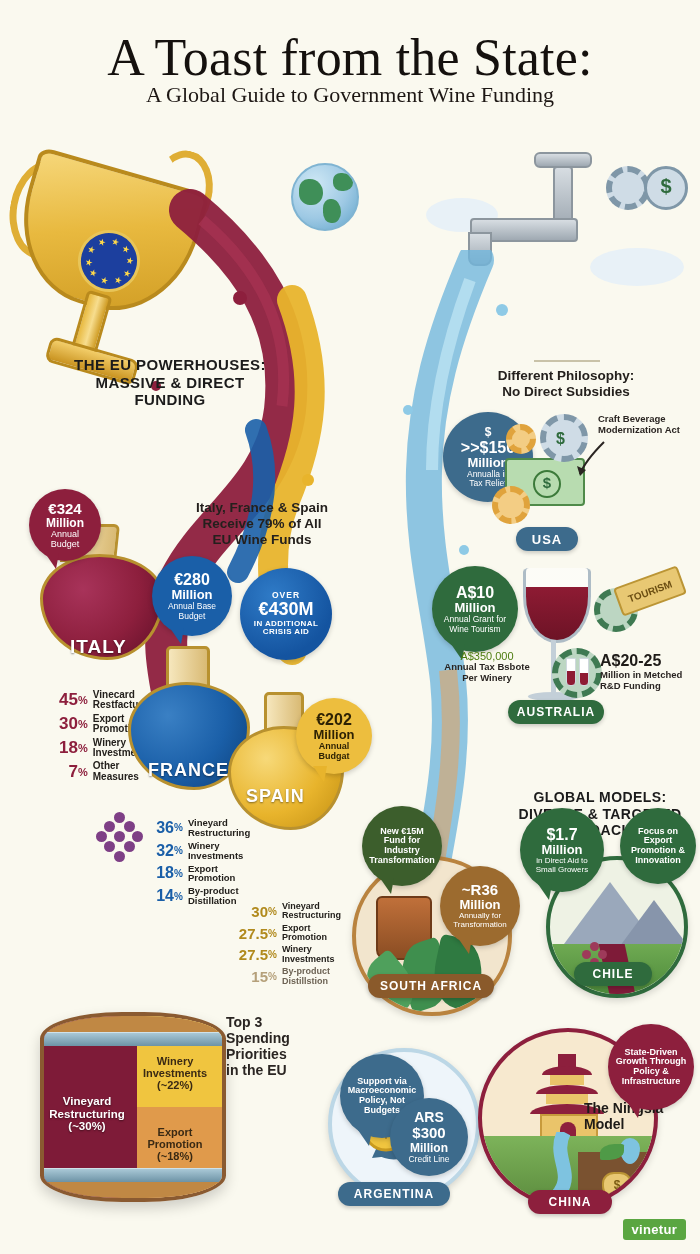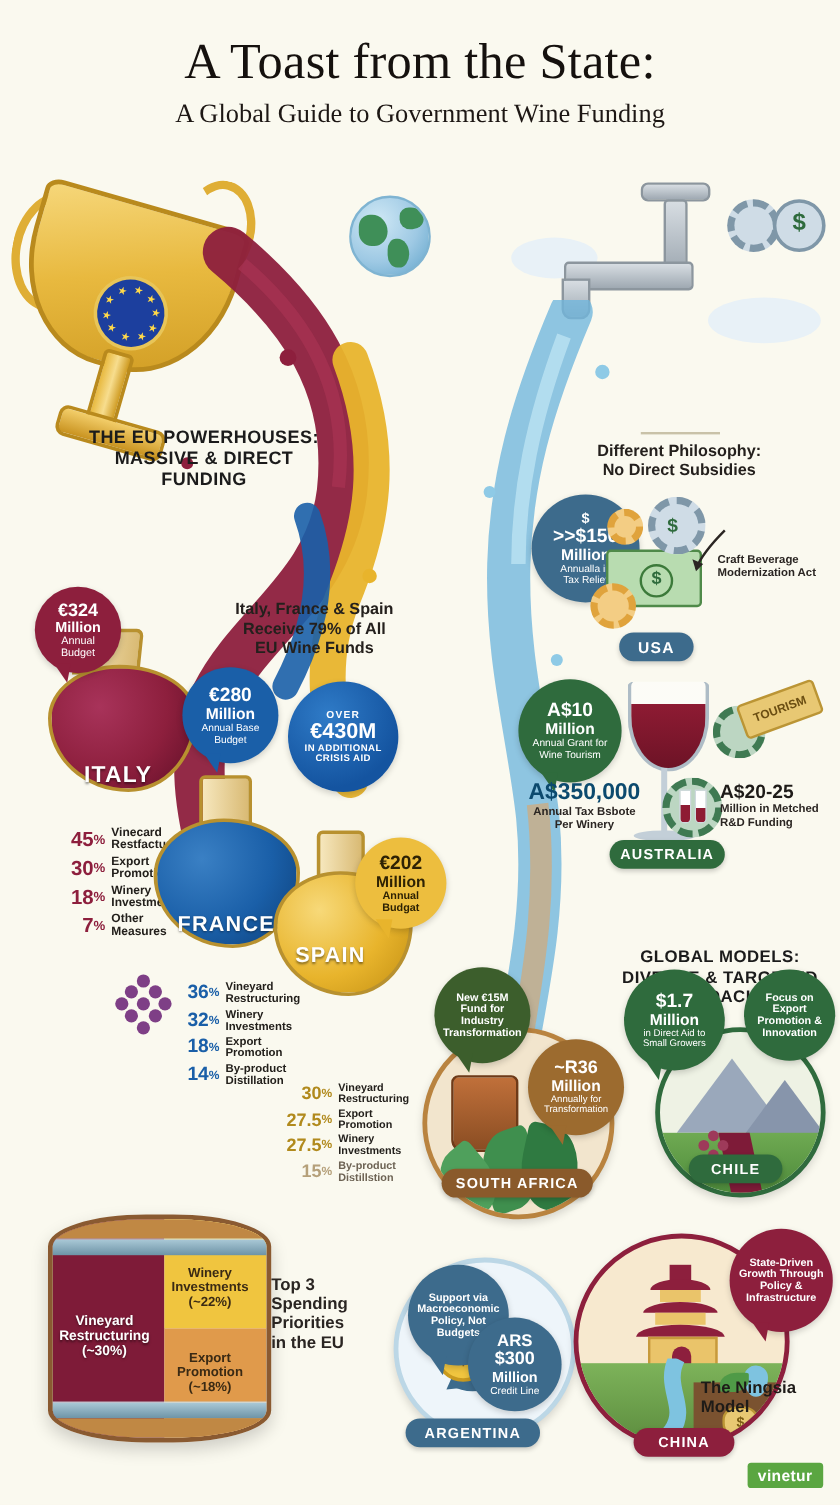--- a/index.html
+++ b/index.html
@@ -10,21 +10,21 @@
     overflow:hidden;
     position:relative;
   }
   #stage{position:relative;width:700px;height:1254px;overflow:hidden;background:#faf9ef;}
   .abs{position:absolute;}
 
   
   .title{
     position:absolute;left:0;right:0;top:28px;text-align:center;
     font-family:"Liberation Serif",serif;
-    font-size:42px;color:#15110e;letter-spacing:.2px;
+    font-size:52px;color:#15110e;letter-spacing:.2px;
   }
   .subtitle{
     position:absolute;left:0;right:0;top:82px;text-align:center;
     font-family:"Liberation Serif",serif;
     font-size:22px;color:#1d1714;
   }
 
   
   .sec-head{
     position:absolute;text-align:center;font-weight:bold;
@@ -146,21 +146,21 @@
     background:linear-gradient(180deg,rgba(255,255,255,.5) 0 26%,#8e1b33 26%,#6d1326 100%);
   }
   .wineglass-stem{position:absolute;left:551px;top:640px;width:5px;height:54px;background:#c3cfd8;}
   .wineglass-foot{position:absolute;left:528px;top:692px;width:52px;height:9px;border-radius:50%;background:#c3cfd8;}
 
   .tag{
     position:absolute;background:#e8c873;border:2px solid #bb9535;border-radius:4px;
     color:#6b4e12;font-weight:bold;display:flex;align-items:center;justify-content:center;
   }
 
-  .note{position:absolute;font-weight:bold;color:#2a2522;line-height:1.15;margin-top:48px;}
+  .note{position:absolute;font-weight:bold;color:#2a2522;line-height:1.15;}
 
   .logo{
     position:absolute;right:14px;bottom:14px;background:#5aa641;color:#fff;
     font-weight:bold;font-size:13px;padding:3px 9px;border-radius:3px;letter-spacing:.3px;
   }
   .grape{position:absolute;}
   .grape i{position:absolute;width:11px;height:11px;border-radius:50%;background:#7e3f86;}
 </style>
 </head>
 <body>
@@ -431,21 +431,21 @@
   </div>
 
   <div class="wineglass-bowl"></div>
   <div class="wineglass-stem"></div>
   <div class="wineglass-foot"></div>
 
   <div class="gear" style="left:594px;top:588px;width:44px;height:44px;border-color:#3f7a52;background:#bcd6c2;"></div>
   <div class="tag" style="left:616px;top:576px;width:64px;height:26px;font-size:10px;transform:rotate(-20deg);">TOURISM</div>
 
   <div class="abs" style="left:426px;top:650px;width:122px;text-align:center;">
-    <div style="font-weight:bold;font-size:19px;color:#0c4a6e;">A$350,000</div>
+    <div style="font-weight:normal;font-size:11px;color:#4d7c0f;">A$350,000</div>
     <div style="font-weight:bold;font-size:9.5px;color:#2a2522;white-space:pre-line;line-height:1.15;">Annual Tax Bsbote
 Per Winery</div>
   </div>
 
   <div class="gear" style="left:552px;top:648px;width:50px;height:50px;border-color:#3f7a52;background:#bcd6c2;"></div>
   <div class="abs" style="left:566px;top:658px;width:22px;height:28px;">
     <div style="position:absolute;left:0;top:0;width:8px;height:26px;border:1.5px solid #cfd8de;border-radius:0 0 4px 4px;background:linear-gradient(180deg,#fff 45%,#8e1b33 45%);"></div>
     <div style="position:absolute;left:13px;top:0;width:8px;height:26px;border:1.5px solid #cfd8de;border-radius:0 0 4px 4px;background:linear-gradient(180deg,#fff 55%,#8e1b33 55%);"></div>
   </div>
 

